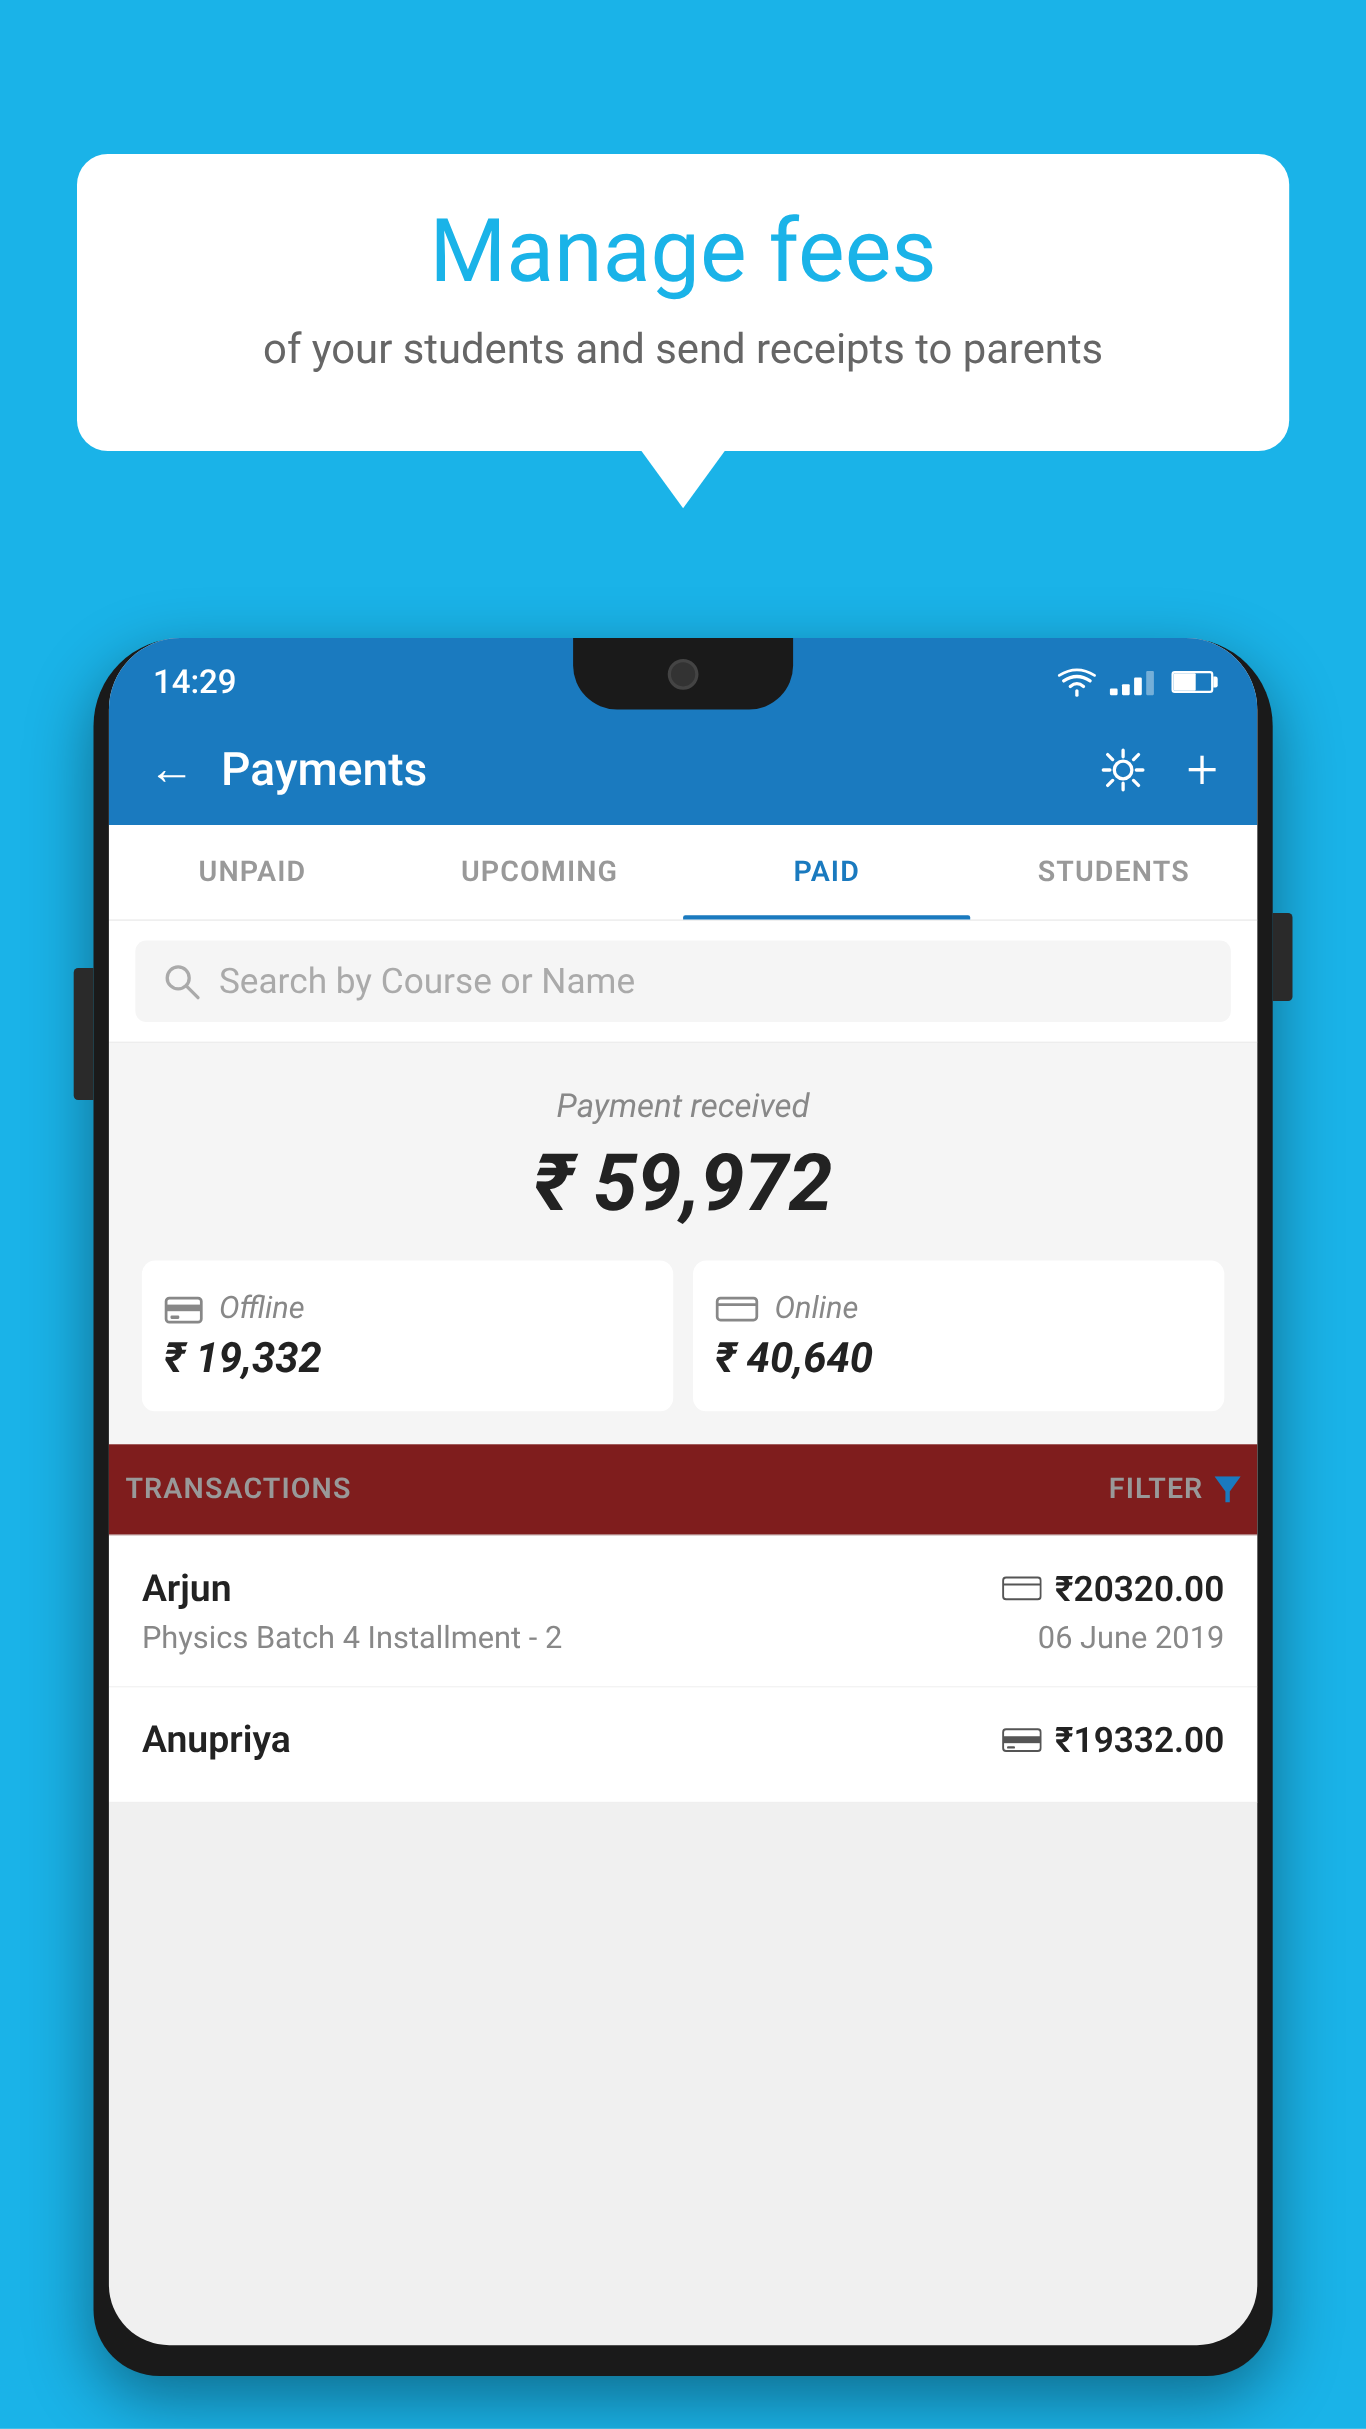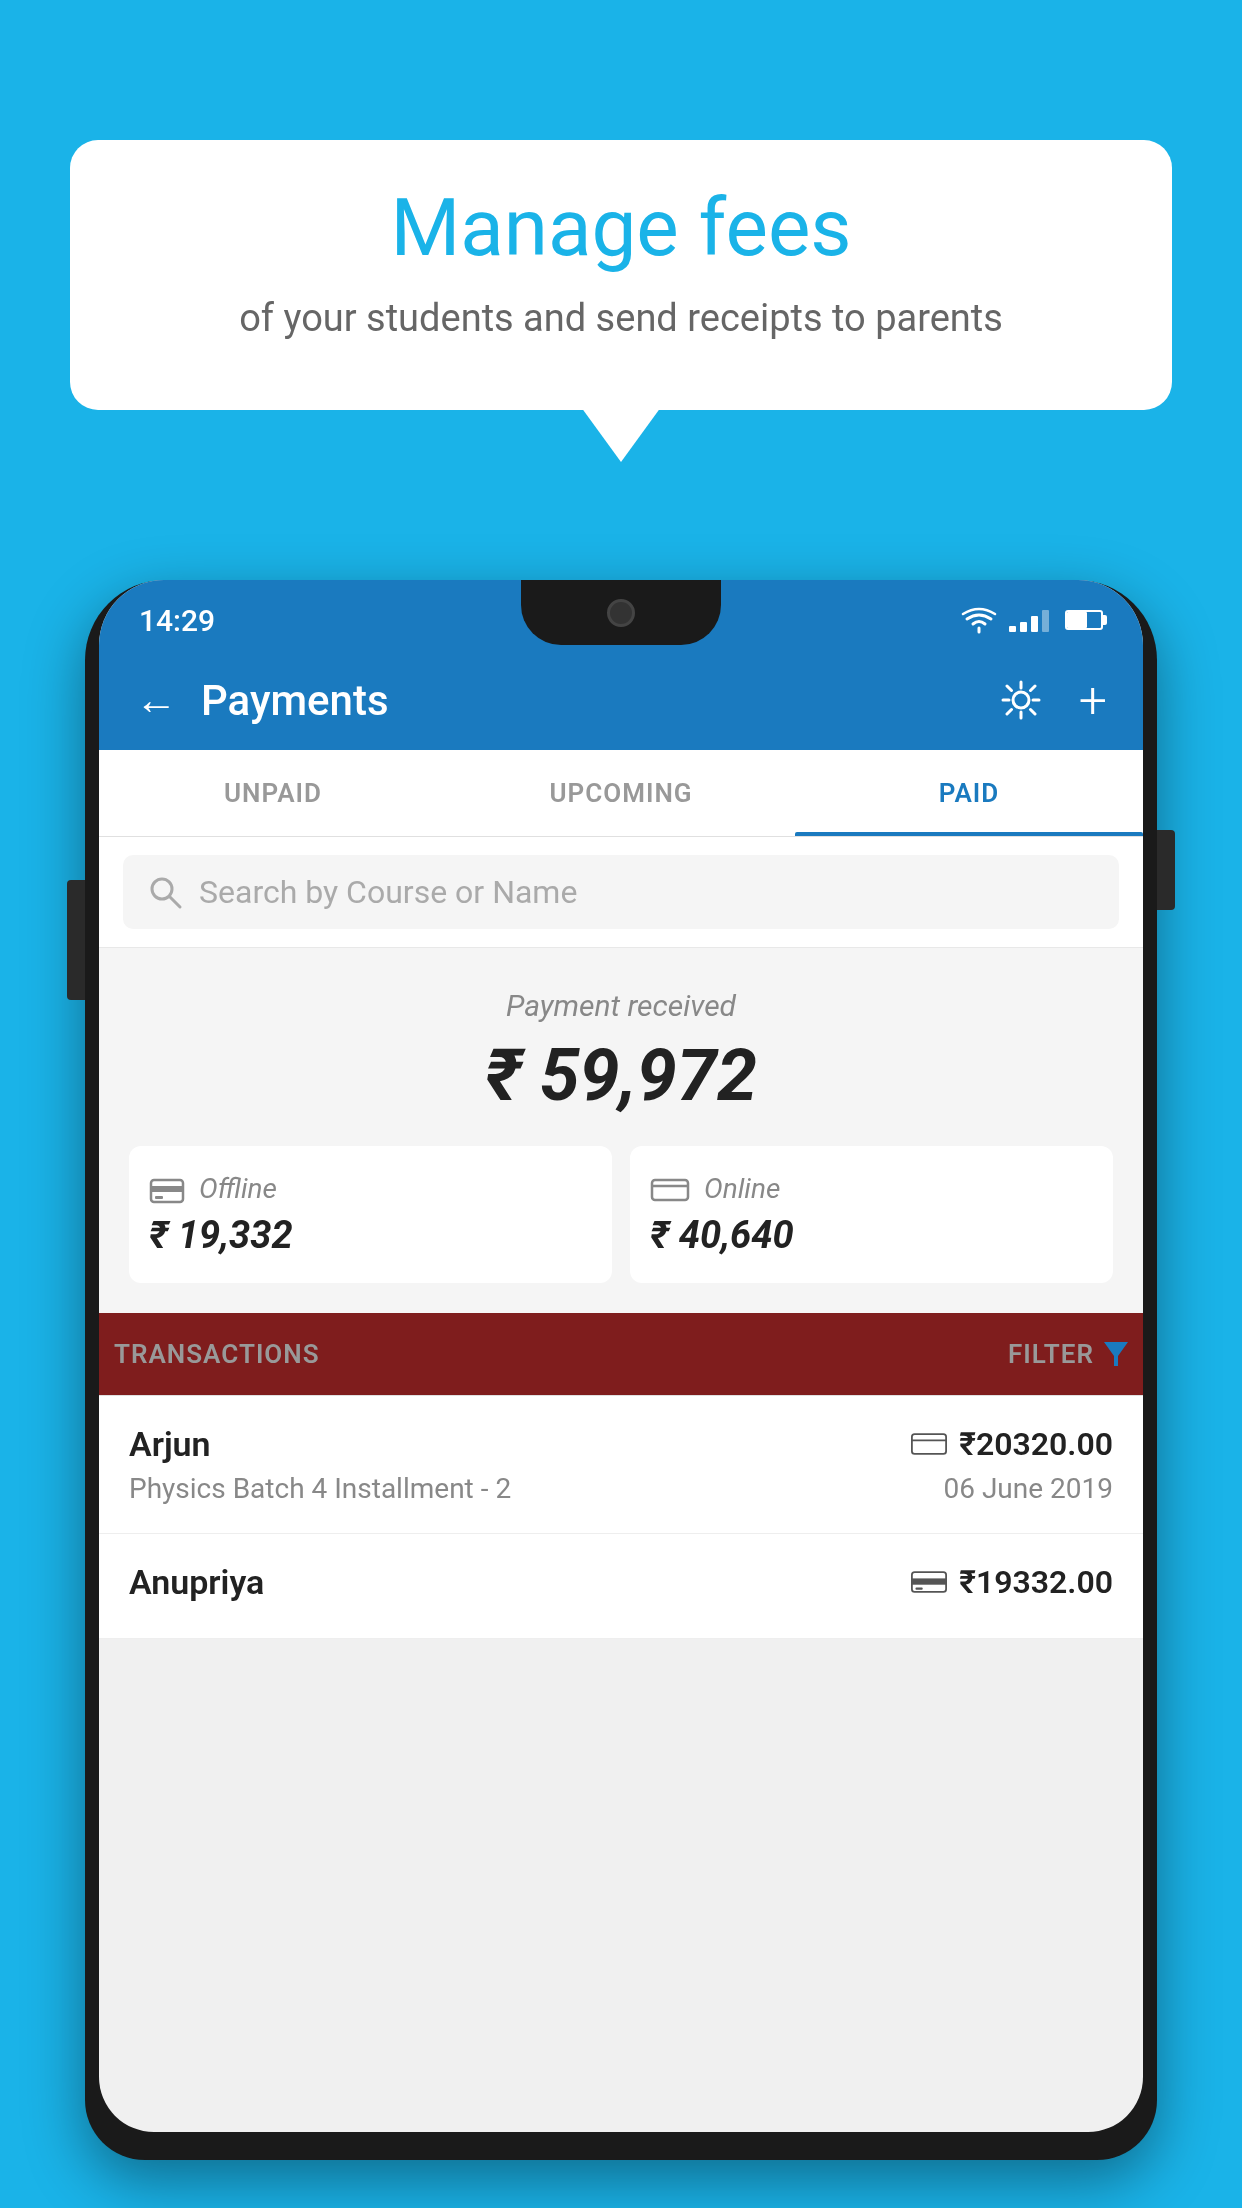--- a/index.html
+++ b/index.html
@@ -466,20 +466,21 @@
             <path d="M22 4 L22 10 M22 34 L22 40 M4 22 L10 22 M34 22 L40 22 M8 8 L12.5 12.5 M31.5 31.5 L36 36 M36 8 L31.5 12.5 M12.5 31.5 L8 36" stroke="white" stroke-width="3" stroke-linecap="round"></path>
           </svg>
           <span class="plus-icon">+</span>
         </div>
       </div>
 
       <div class="tabs-container">
         <div class="tab">UNPAID</div>
         <div class="tab">UPCOMING</div>
         <div class="tab active">PAID</div>
+        <div class="tab">STUDENTS</div>
       </div>
 
       <div class="search-container">
         <div class="search-bar">
           <svg width="36" height="36" viewBox="0 0 36 36" fill="none">
             <circle cx="15" cy="15" r="10" stroke="#aaa" stroke-width="3"></circle>
             <line x1="23" y1="23" x2="33" y2="33" stroke="#aaa" stroke-width="3" stroke-linecap="round"></line>
           </svg>
           <span class="search-placeholder">Search by Course or Name</span>
         </div>

